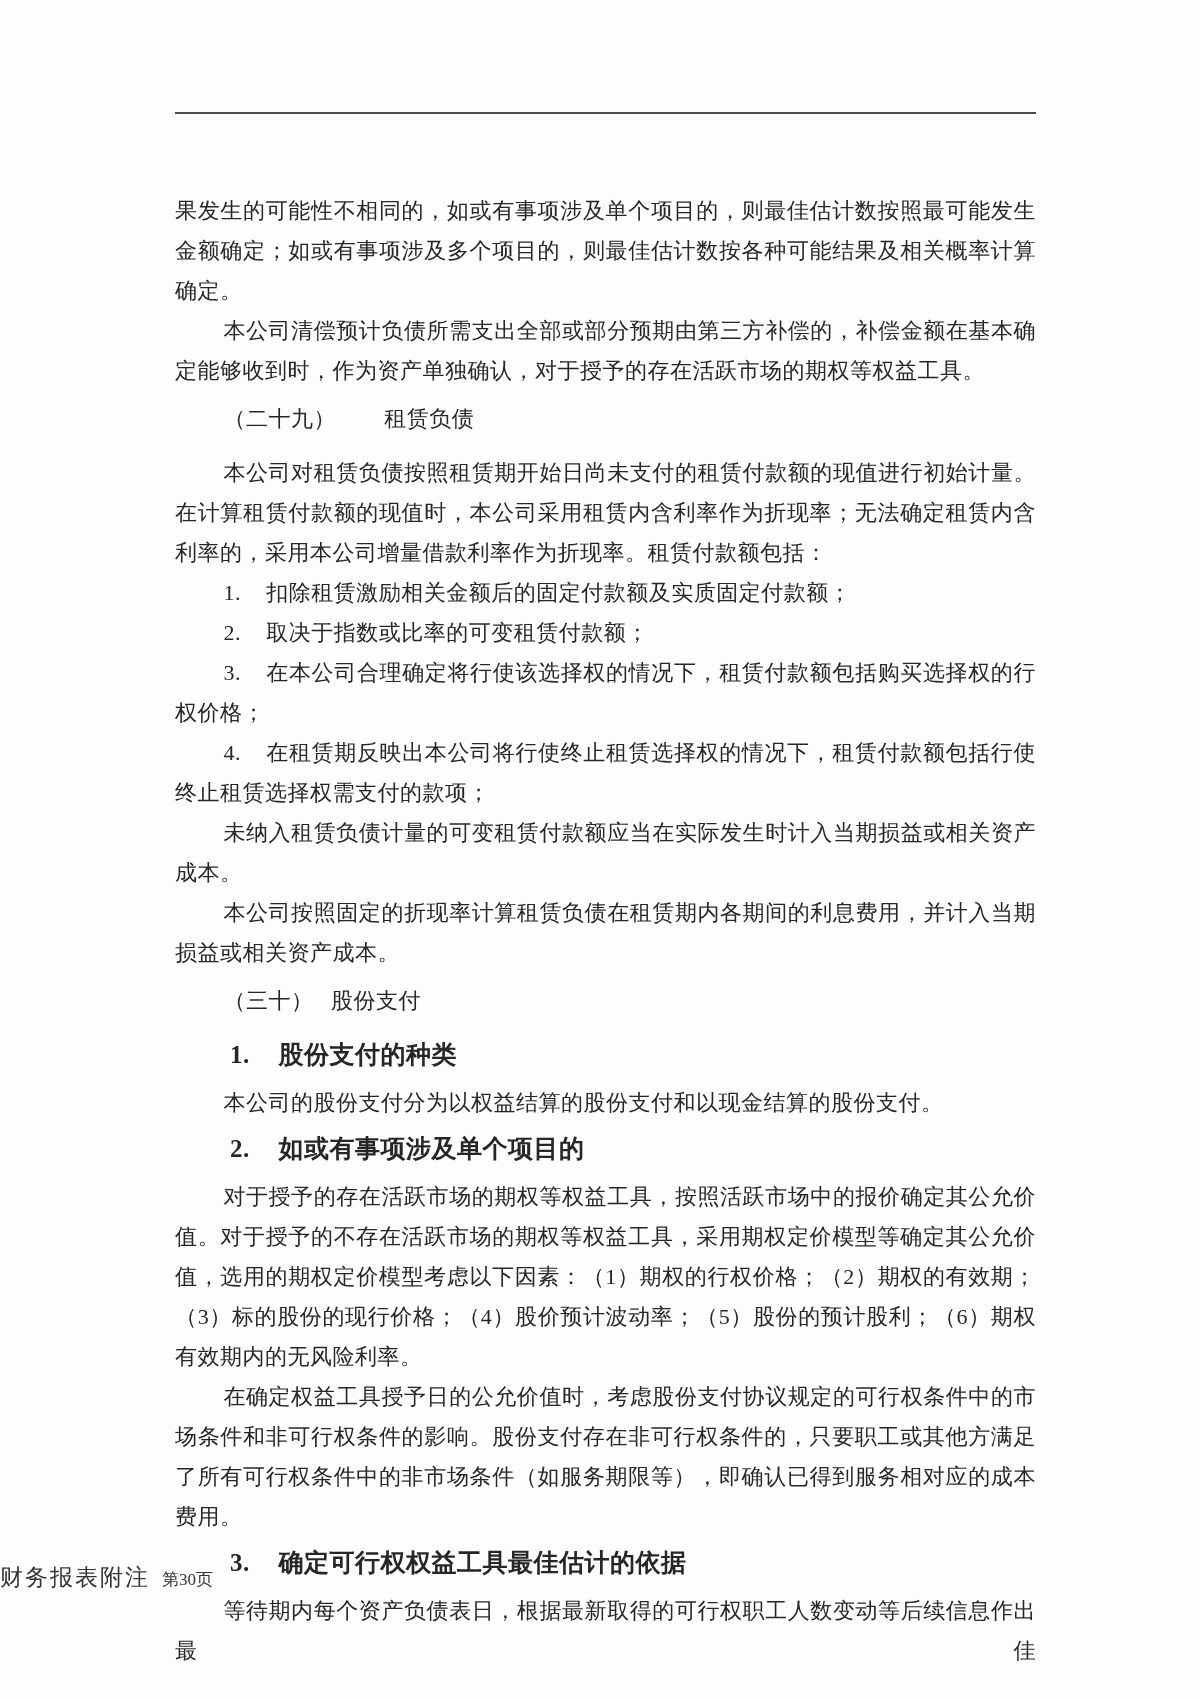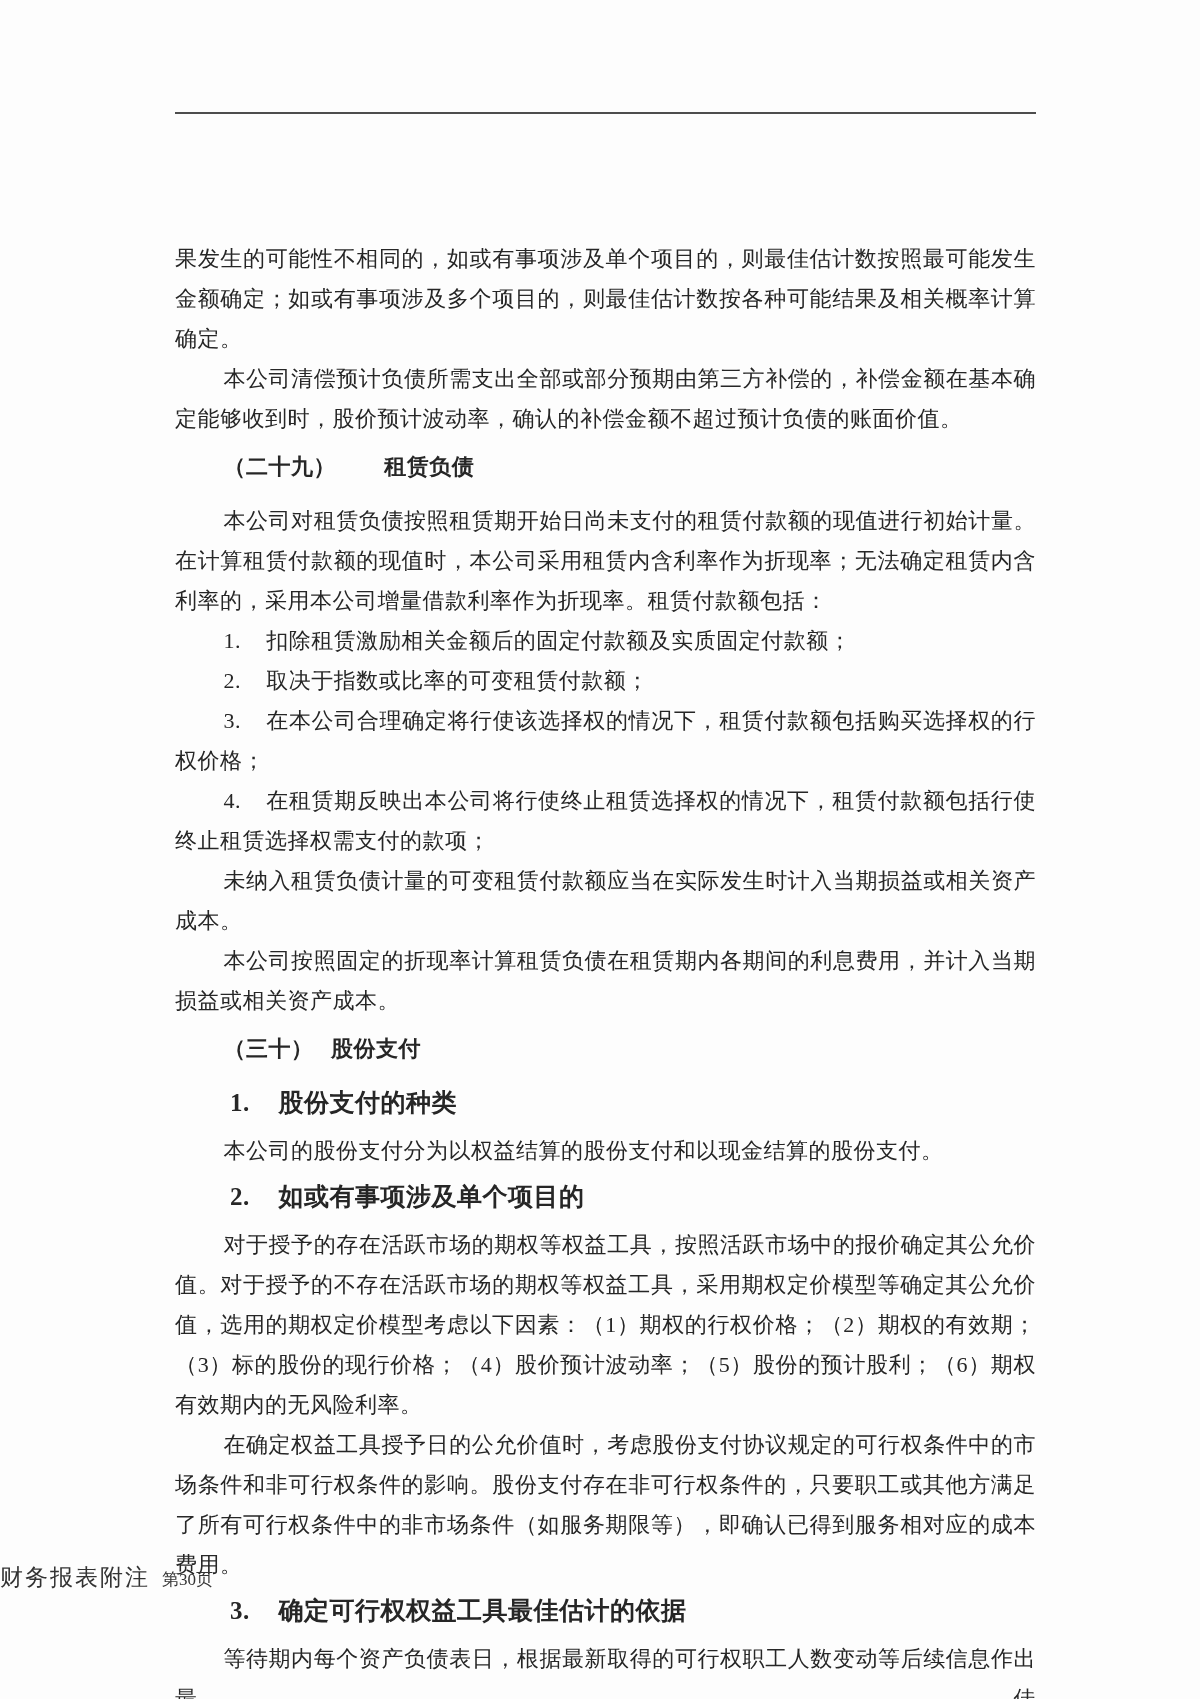--- a/index.html
+++ b/index.html
@@ -33,29 +33,28 @@
     line-height: 40px;
     text-align: justify;
     letter-spacing: 0.5px;
   }
   .para {
     margin: 0;
     text-indent: 2.2em;
   }
   .para.no-indent {
     text-indent: 0;
-    margin-top: 48px;
   }
   .para.flush-last {
     text-align-last: justify;
   }
   .sec-heading {
     margin: 8px 0 14px 0;
     text-indent: 2.2em;
-    font-weight: bold;
+    font-weight: normal;
     font-size: 22px;
   }
   .sub-heading {
     margin: 6px 0 8px 0;
     text-indent: 2.2em;
     font-weight: bold;
     font-size: 25px;
   }
   .gap-wide   { display: inline-block; width: 2.2em; }
   .gap-narrow { display: inline-block; width: 0.8em; }
@@ -83,21 +82,21 @@
 <body>
 
 <div class="page">
 
   <div class="header-rule"></div>
 
   <div class="content">
 
     <p class="para no-indent">果发生的可能性不相同的，如或有事项涉及单个项目的，则最佳估计数按照最可能发生金额确定；如或有事项涉及多个项目的，则最佳估计数按各种可能结果及相关概率计算确定。</p>
 
-    <p class="para">本公司清偿预计负债所需支出全部或部分预期由第三方补偿的，补偿金额在基本确定能够收到时，股价预计波动率，确认的补偿金额不超过预计负债的账面价值。</p>
+    <p class="para">本公司清偿预计负债所需支出全部或部分预期由第三方补偿的，补偿金额在基本确定能够收到时，作为资产单独确认，对于授予的存在活跃市场的期权等权益工具。</p>
 
     <h3 class="sec-heading">
       <span>（二十九）</span><span class="gap-wide"></span><span>租赁负债</span>
     </h3>
 
     <p class="para">本公司对租赁负债按照租赁期开始日尚未支付的租赁付款额的现值进行初始计量。在计算租赁付款额的现值时，本公司采用租赁内含利率作为折现率；无法确定租赁内含利率的，采用本公司增量借款利率作为折现率。租赁付款额包括：</p>
 
     <p class="para">
       <span>1.</span><span class="li-text">扣除租赁激励相关金额后的固定付款额及实质固定付款额；</span>
     </p>

